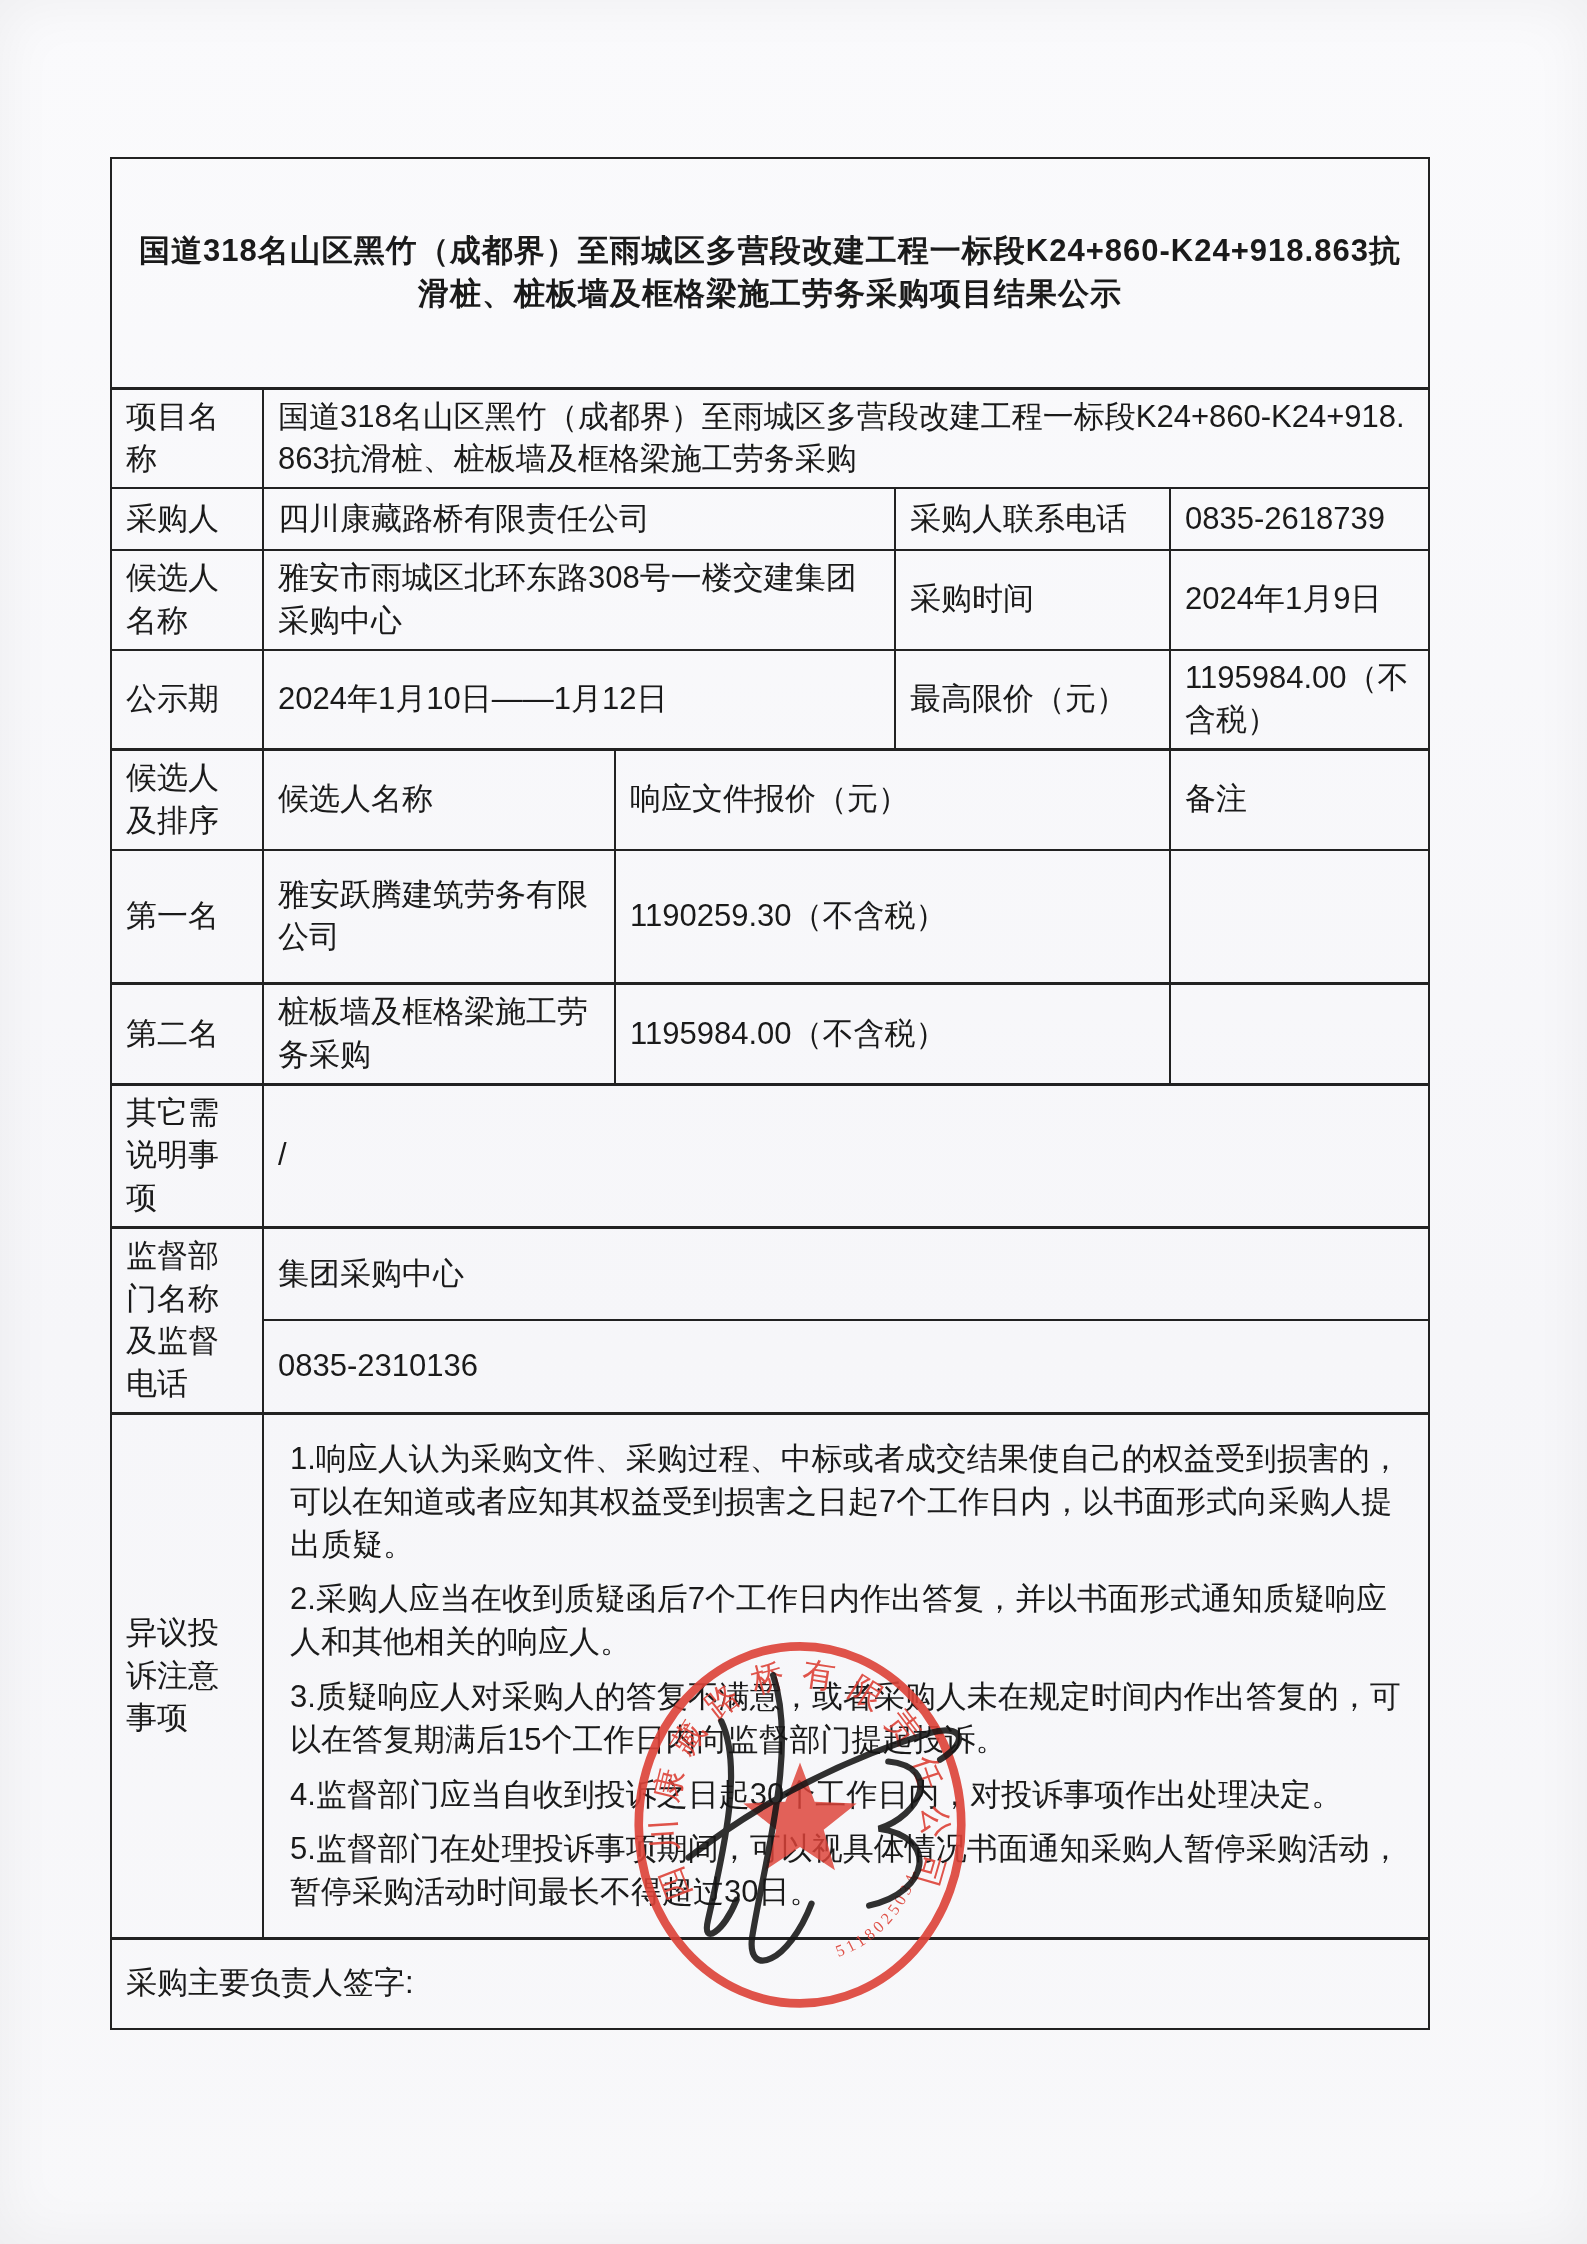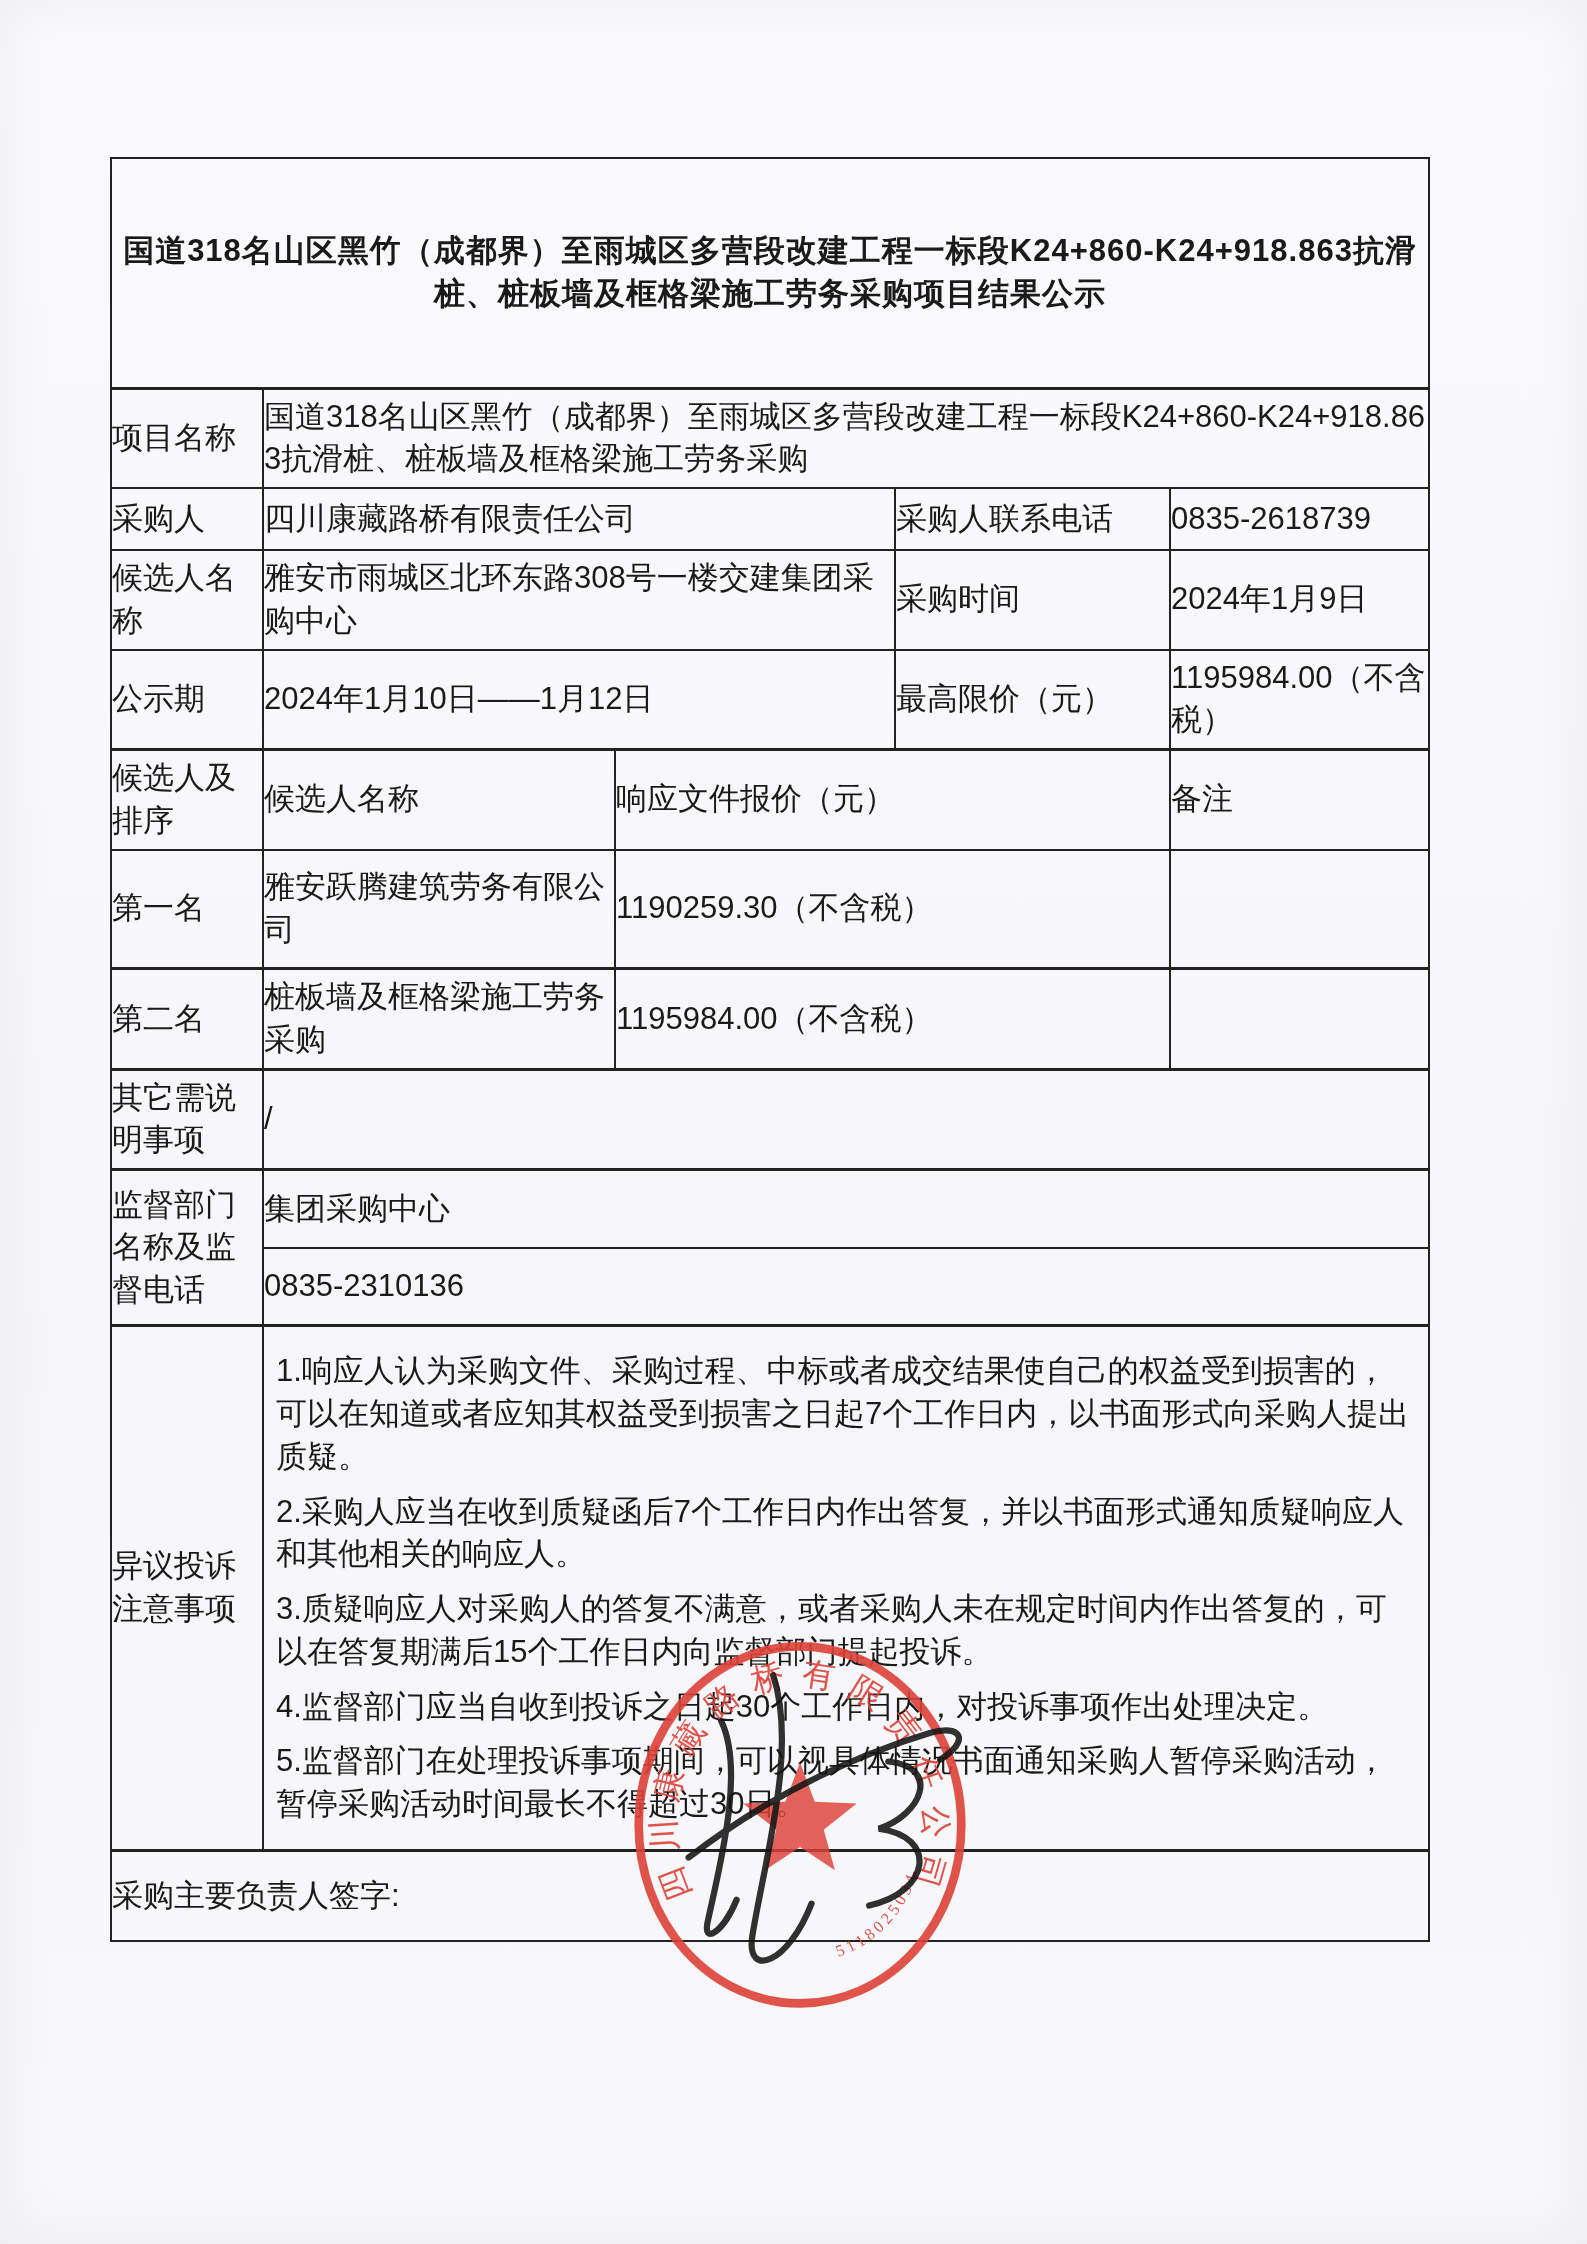--- a/index.html
+++ b/index.html
@@ -15,41 +15,41 @@
   table.doc{
     position:absolute;left:110px;top:157px;width:1318px;
     border-collapse:collapse;table-layout:fixed;
     background:transparent;
   }
   table.doc td{
     border:2px solid #222;
     vertical-align:middle;
     font-size:31px;
     line-height:1.38;
-    padding:6px 0;
+    padding:6px 14px;
     word-break:break-all;
     overflow:hidden;
   }
   tr.hb > td{border-top-width:3px;}
   td.title{
     font-size:46px;font-weight:bold;text-align:center;
     line-height:1.5;letter-spacing:1px;padding:10px 34px;
     border-bottom-width:3px;
   }
   td.lbl{padding:6px 13px;font-size:32px;margin-left:8px;}
   td.ctr{text-align:left;}
   td.obj{font-size:29.5px;line-height:1.56;padding:10px 22px;}
   td.obj p{margin:12px;}
   .h-title{height:230px}
   .h-r1{height:95px}
   .h-r2{height:62px}
   .h-r3{height:88px}
   .h-r4{height:80px}
   .h-r5{height:76px}
-  .h-r6{height:119px}
+  .h-r6{height:134px}
   .h-r7{height:100px}
   .h-r8{height:93px}
   .h-r9{height:78px}
   .h-r10{height:525px}
   .h-r11{height:90px}
   .seal{
     position:absolute;left:608px;top:1612px;width:384px;height:420px;
     pointer-events:none;
   }
   .seal text{font-family:"Liberation Serif","DejaVu Serif",serif;}

